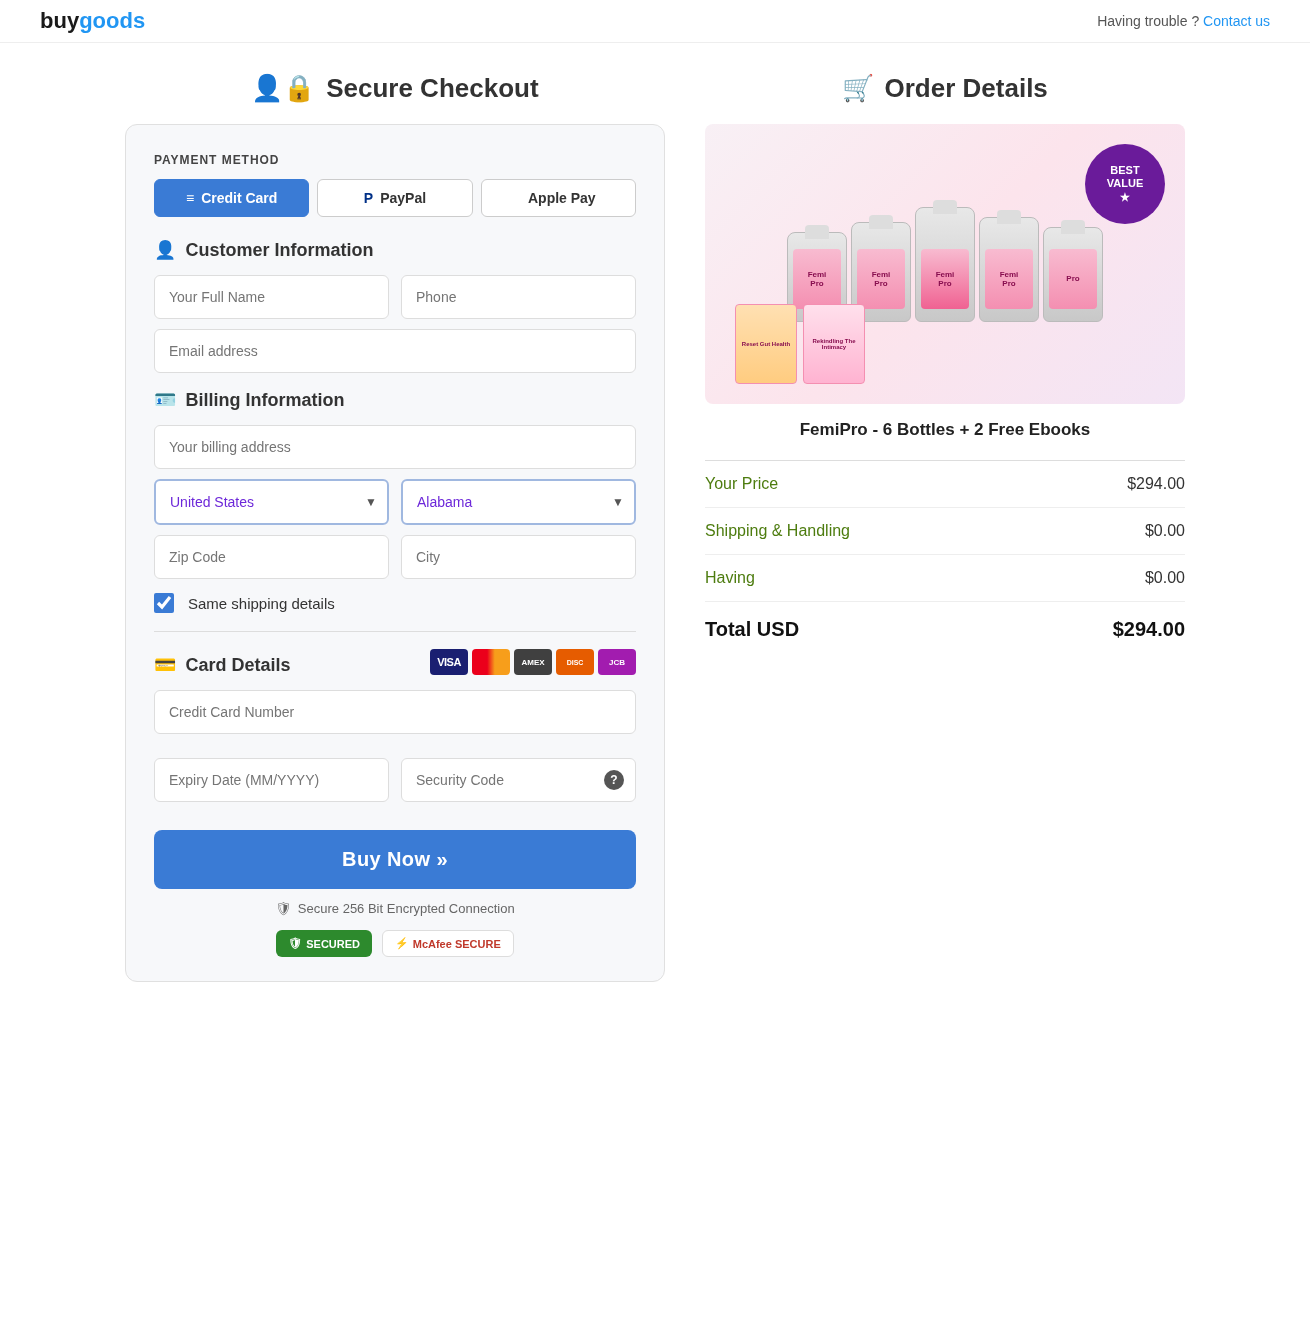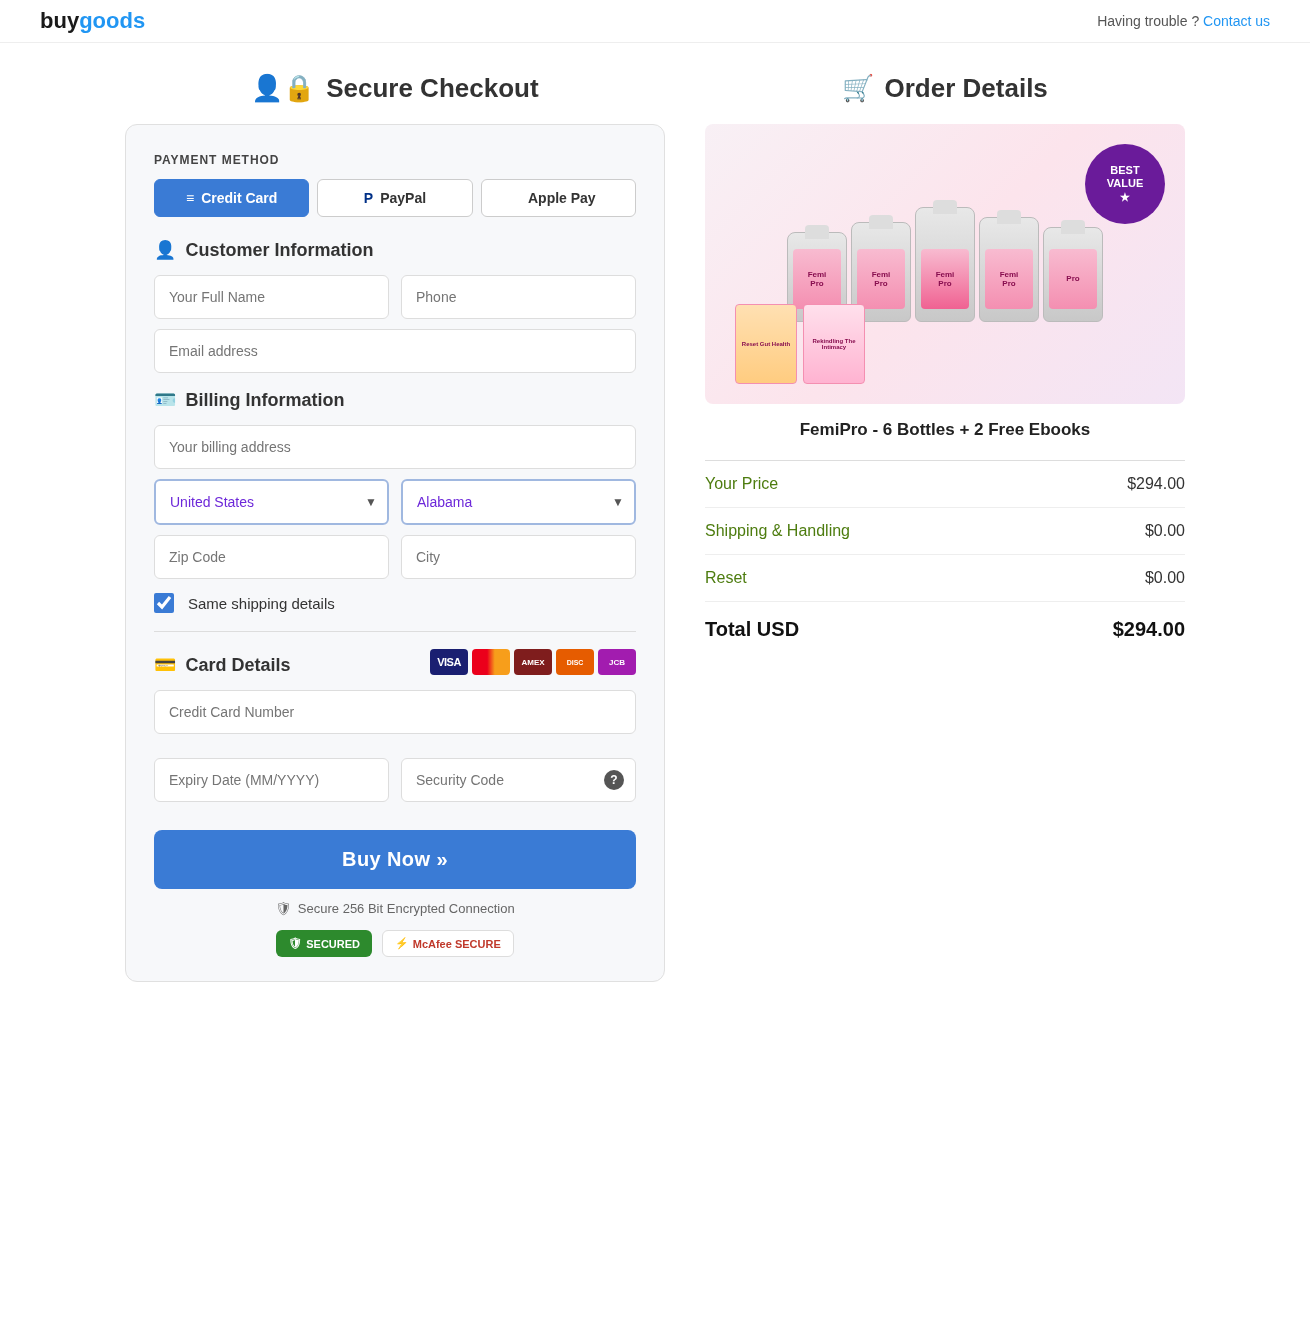--- a/index.html
+++ b/index.html
@@ -173,21 +173,21 @@
       border-radius: 4px;
       display: inline-flex;
       align-items: center;
       justify-content: center;
       font-size: 9px;
       font-weight: 700;
       color: #fff;
     }
     .card-icon.visa { background: #1a1f71; font-size: 11px; letter-spacing: -0.5px; }
     .card-icon.mc { background: linear-gradient(to right, #eb001b 40%, #f79e1b 60%); }
-    .card-icon.amex { background: #7f1d1d; font-size: 8px; }
+    .card-icon.amex { background: #404040; font-size: 8px; }
     .card-icon.discover { background: #e65c00; font-size: 8px; }
     .card-icon.jcb { background: #a21caf; font-size: 8px; }
 
     .card-details-header {
       display: flex;
       justify-content: space-between;
       align-items: center;
       margin-bottom: 14px;
     }
 
@@ -598,21 +598,21 @@
     <hr class="order-divider">
     <div class="price-row">
       <span class="label">Your Price</span>
       <span class="value">$294.00</span>
     </div>
     <div class="price-row">
       <span class="label">Shipping &amp; Handling</span>
       <span class="value">$0.00</span>
     </div>
     <div class="price-row">
-      <span class="label">Reset</span>
+      <span class="label">Having</span>
       <span class="value">$0.00</span>
     </div>
     <div class="total-row">
       <span>Total USD</span>
       <span>$294.00</span>
     </div>
 
   </div>
 </div>
 

